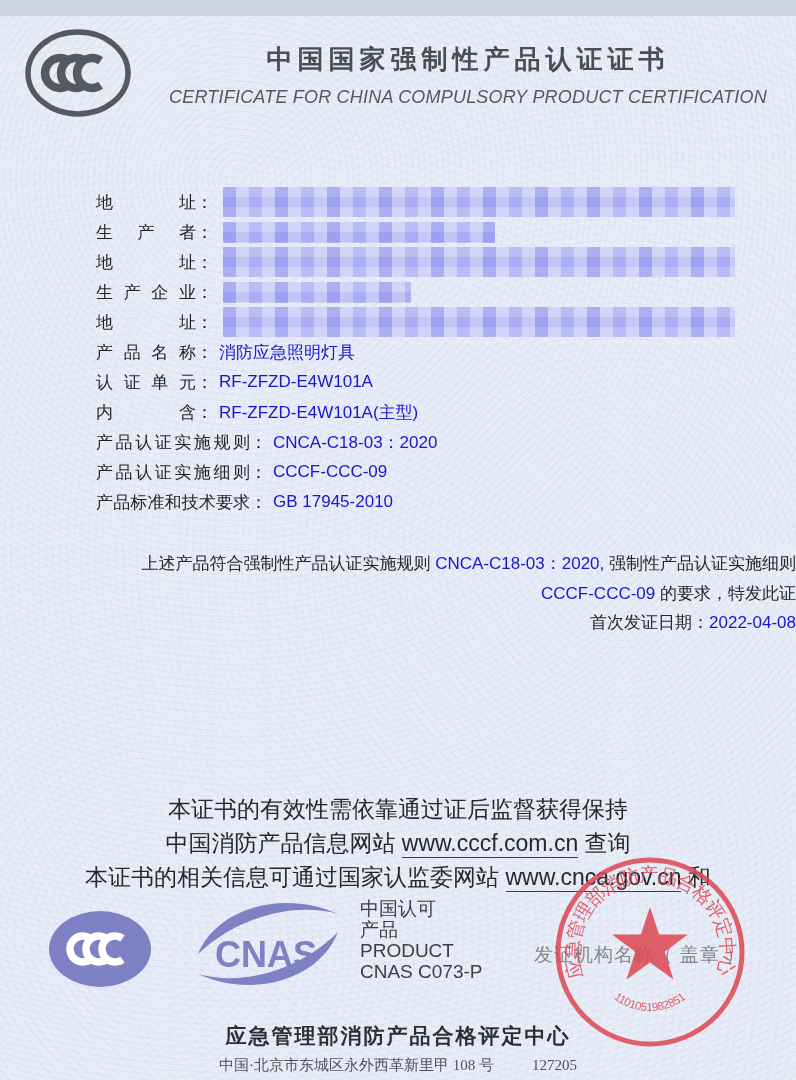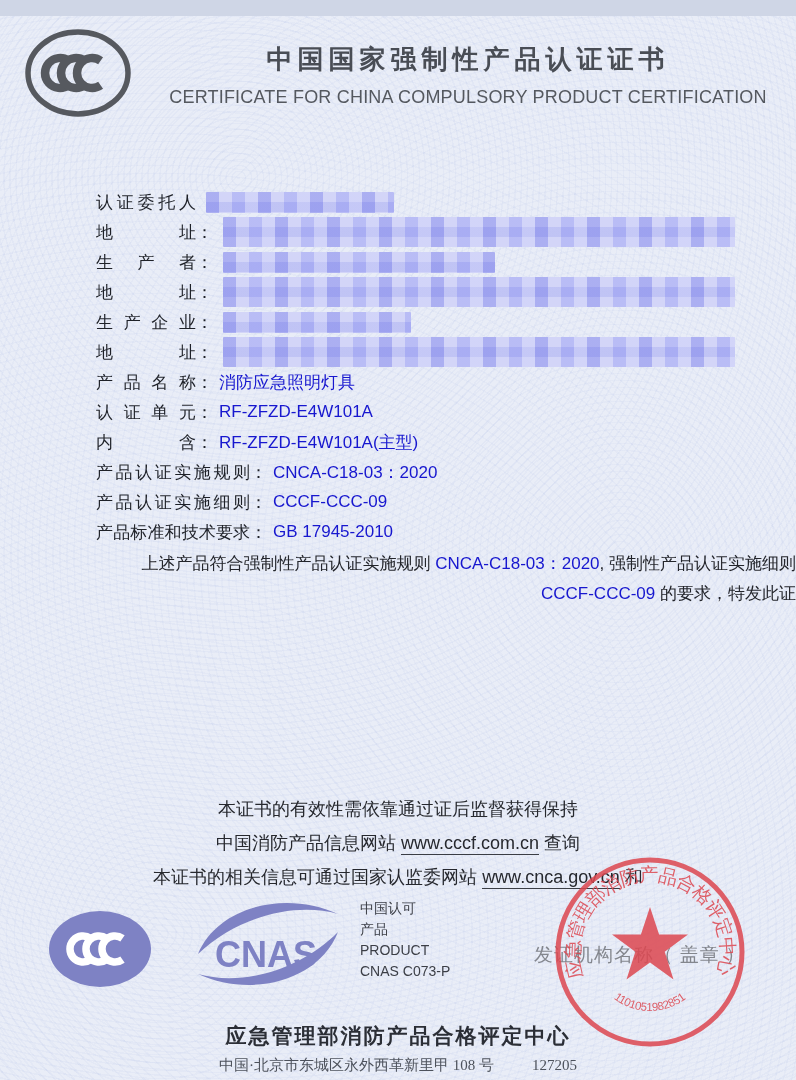--- a/index.html
+++ b/index.html
@@ -7,21 +7,21 @@
     position:relative;width:796px;height:1080px;margin:16px auto;overflow:hidden;
     background-color:#e9edf7;
     background-image:
       repeating-radial-gradient(circle at 30% 15%, rgba(140,160,220,0.07) 0 1.5px, rgba(255,255,255,0) 1.5px 6px),
       repeating-radial-gradient(circle at 78% 50%, rgba(140,160,220,0.06) 0 1.5px, rgba(255,255,255,0) 1.5px 7px),
       repeating-radial-gradient(circle at 20% 85%, rgba(140,160,220,0.06) 0 1.5px, rgba(255,255,255,0) 1.5px 8px);
     font-family:"Liberation Sans",sans-serif;color:#23252b;
   }
   .titles{position:absolute;top:26px;left:140px;width:656px;text-align:center;}
   .title-cn{font-size:26px;font-weight:bold;color:#494d55;letter-spacing:5px;}
-  .title-en{margin-top:10px;font-size:18px;color:#54585f;letter-spacing:0.2px;white-space:nowrap;}
+  .title-en{margin-top:10px;font-size:18px;color:#54585f;letter-spacing:0.2px;white-space:nowrap;font-style:italic;}
   .logo-ccc-outline{position:absolute;left:24px;top:13px;}
   .certno{position:absolute;top:140px;left:472px;display:flex;align-items:center;}
   .certno-label{font-size:16.5px;color:#34373e;letter-spacing:1px;}
   .rd{border-radius:1px;height:21px;background-color:#b9bdf3;margin-left:10px;
     background-image:
       repeating-linear-gradient(90deg, rgba(125,130,235,.38) 0 13px, rgba(255,255,255,.20) 13px 26px, rgba(150,155,245,.30) 26px 39px, rgba(222,224,252,.45) 39px 52px),
       repeating-linear-gradient(180deg, rgba(255,255,255,.22) 0 10px, rgba(140,145,240,.18) 10px 20px);}
   .rd.tall{height:30px;}
   .rd.pink{height:27px;background-color:#f5cbd3;
     background-image:
@@ -29,25 +29,25 @@
       repeating-linear-gradient(180deg, rgba(255,255,255,.25) 0 9px, rgba(240,160,175,.15) 9px 18px);}
   .w188{width:188px}.w272{width:272px}.w512{width:512px}.w214{width:214px}
   .fields{position:absolute;top:171px;left:96px;right:20px;}
   .frow{height:30px;display:flex;align-items:center;font-size:17px;}
   .flabel{display:inline-block;width:100px;text-align:justify;text-align-last:justify;color:#1e2128;}
   .flabel.long{width:154px;}
   .fsep{color:#1e2128;}
   .fvalue{color:#1717cf;margin-left:6px;white-space:nowrap;}
   .blue{color:#1717cf;}
   .statement{position:absolute;top:533px;left:0;right:0;text-align:right;font-size:17px;line-height:29.6px;color:#23252b;}
-  .validity{position:absolute;top:776px;left:0;right:0;text-align:center;font-size:18px;line-height:34px;color:#26282e;}
+  .validity{position:absolute;top:776px;left:0;right:0;text-align:center;font-size:23px;line-height:34px;color:#26282e;}
   .url{border-bottom:1.5px solid #3a3d44;padding-bottom:1px;}
   .logo-ccc-filled{position:absolute;left:45px;top:893px;}
   .logo-cnas{position:absolute;left:192px;top:874px;}
-  .accred{position:absolute;left:360px;top:882px;font-size:14px;line-height:21px;color:#3b3e46;}
+  .accred{position:absolute;left:360px;top:882px;font-size:19px;line-height:21px;color:#3b3e46;}
   .issuer{position:absolute;left:534px;top:926px;font-family:"Liberation Serif",serif;font-size:19px;color:#83868d;letter-spacing:1px;white-space:nowrap;z-index:1;}
   .stamp{position:absolute;left:550px;top:836px;opacity:.85;z-index:2;}
   .footer-org{position:absolute;top:1006px;left:0;right:0;text-align:center;font-family:"Liberation Serif",serif;font-weight:bold;font-size:21px;color:#2b2e36;letter-spacing:2px;}
   .footer-addr{position:absolute;top:1040px;left:0;right:0;text-align:center;font-family:"Liberation Serif",serif;font-size:15px;color:#4d525c;}
   .footer-addr .gap{display:inline-block;width:38px;}
   .footer-url{position:absolute;top:1062px;left:0;right:0;text-align:center;font-family:"Liberation Serif",serif;font-size:15.5px;color:#4d525c;}
 </style>
 </head>
 <body>
 
@@ -60,25 +60,20 @@
     <path d="M76.6,31.7 A15,15 0 1 0 76.6,56.3" fill="none" stroke="#56595f" stroke-width="8.5"></path>
   </svg>
 
   <div class="titles">
     <div class="title-cn">中国国家强制性产品认证证书</div>
     <div class="title-en">CERTIFICATE FOR CHINA COMPULSORY PRODUCT CERTIFICATION</div>
   </div>
 
 
   <div class="fields">
-    <div class="frow">
-      <span class="flabel">认证委托人</span>
-        <span class="fsep"></span>
-      <span class="rd w188"></span>
-    </div>
     <div class="frow">
       <span class="flabel">地址</span>
         <span class="fsep">：</span>
       <span class="rd tall w512"></span>
     </div>
     <div class="frow">
       <span class="flabel">生产者</span>
         <span class="fsep">：</span>
       <span class="rd w272"></span>
     </div>
@@ -125,20 +120,21 @@
     <div class="frow">
       <span class="flabel long">产品标准和技术要求</span>
         <span class="fsep">：</span>
       <span class="fvalue">GB 17945-2010</span>
     </div>
   </div>
 
   <div class="statement">
     <div><span>上述产品符合强制性产品认证实施规则 </span><span class="blue">CNCA-C18-03：2020</span><span>, 强制性产品认证实施细则</span></div>
     <div><span class="blue">CCCF-CCC-09</span><span> 的要求，特发此证</span></div>
+    <div><span>首次发证日期：</span><span class="blue">2022-04-08</span></div>
   </div>
 
   <div class="validity">
     <div>本证书的有效性需依靠通过证后监督获得保持</div>
     <div><span>中国消防产品信息网站 </span><span class="url">www.cccf.com.cn</span><span> 查询</span></div>
     <div><span>本证书的相关信息可通过国家认监委网站 </span><span class="url">www.cnca.gov.cn</span><span> 和</span></div>
   </div>
 
   <svg class="logo-ccc-filled" width="110" height="80" viewBox="0 0 110 80">
     <ellipse cx="55" cy="40" rx="51" ry="38" fill="#7e82c4"></ellipse>

